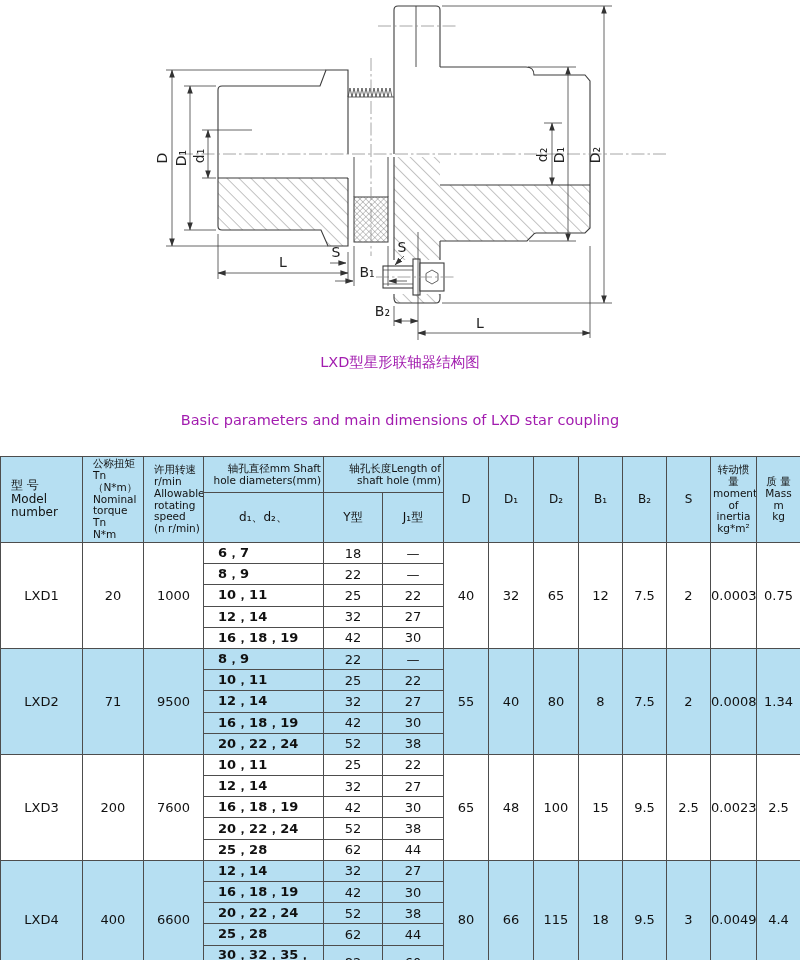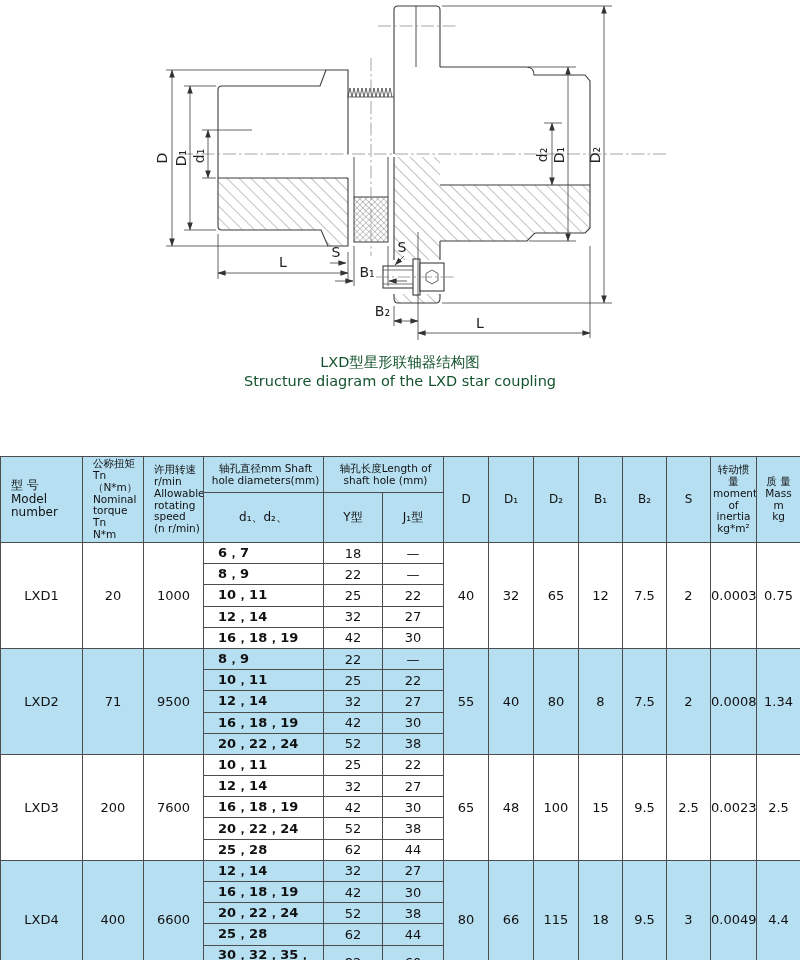--- a/index.html
+++ b/index.html
@@ -5,34 +5,34 @@
   * { box-sizing: border-box; }
   html,body { margin:0; padding:0; }
   body {
     width:800px; height:960px; background:#fff; color:#111;
     font-family:"DejaVu Sans","Liberation Sans",sans-serif;
     --band:#b6dff2; --border:#4d4d4d;
     overflow:hidden;
   }
   .page { position:relative; width:800px; height:960px; background:#fff; }
   .drawing { position:absolute; top:0; left:0; }
-  .cap { position:absolute; width:100%; text-align:center; font-size:14.5px; line-height:19px; color:#14532d; }
+  .cap { position:absolute; width:100%; text-align:center; font-size:14.5px; line-height:19px; color:#a21caf; }
   .cap1 { top:353px; }
   .cap2 { top:411px; }
   table { position:absolute; top:456px; left:0; width:800px; border-collapse:collapse; table-layout:fixed; font-size:13px; }
   th,td {
     border:1px solid var(--border); padding:0; text-align:center; vertical-align:middle;
     font-weight:normal; white-space:pre-line; overflow:hidden;
   }
   thead th { background:var(--band); font-size:12px; line-height:1.13; padding:1px 2px; }
   thead tr.hr1 > th { height:31px; }
   thead tr.hr2 > th { height:43px; font-size:12px; }
   th.tleft { text-align:left; padding-left:10px; }
   th.small { font-size:10.5px; }
-  th.bigband { font-size:10.5px; text-align:center; padding-left:6px; }
+  th.bigband { font-size:10.5px; text-align:right; padding-left:6px; }
   tbody tr { height:21.2px; }
   tbody tr.band td { background:var(--band); }
   td.dleft { text-align:left; padding-left:14px;font-weight:bold; }
   text { font-family:"DejaVu Sans","Liberation Sans",sans-serif; }
 </style>
 </head>
 <body style="--band: #b6dff2; --border: #4d4d4d;">
 
 <div class="page">
 
@@ -143,23 +143,23 @@
       <text x="336" y="257" text-anchor="middle">S</text>
       <text x="402" y="252" text-anchor="middle">S</text>
       <text x="367" y="277" text-anchor="middle">B₁</text>
       <text x="390" y="316" text-anchor="end">B₂</text>
       <text x="480" y="328" text-anchor="middle">L</text>
     </g>
   </svg>
 
   <div class="cap cap1">
     <div>LXD型星形联轴器结构图</div>
-    <div>Structure diagram of the LXD star coupling</div>
   </div>
   <div class="cap cap2">
+    <div>Basic parameters and main dimensions of LXD star coupling</div>
   </div>
 
   <table>
     <colgroup>
       <col style="width:82px">
         <col style="width:61px">
         <col style="width:60px">
       <col style="width:120px">
         <col style="width:59px">
         <col style="width:61px">

